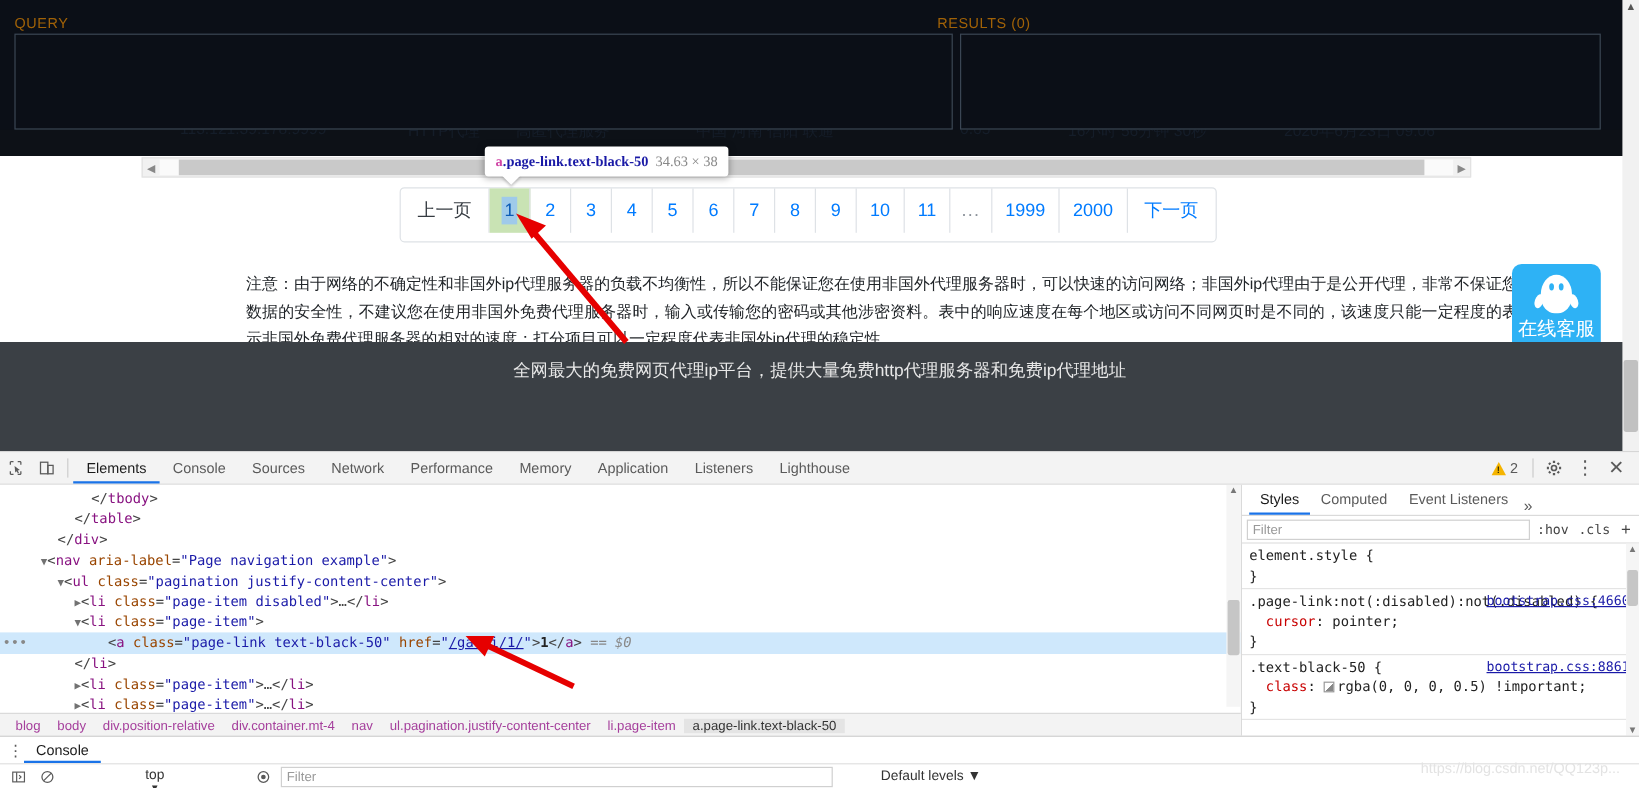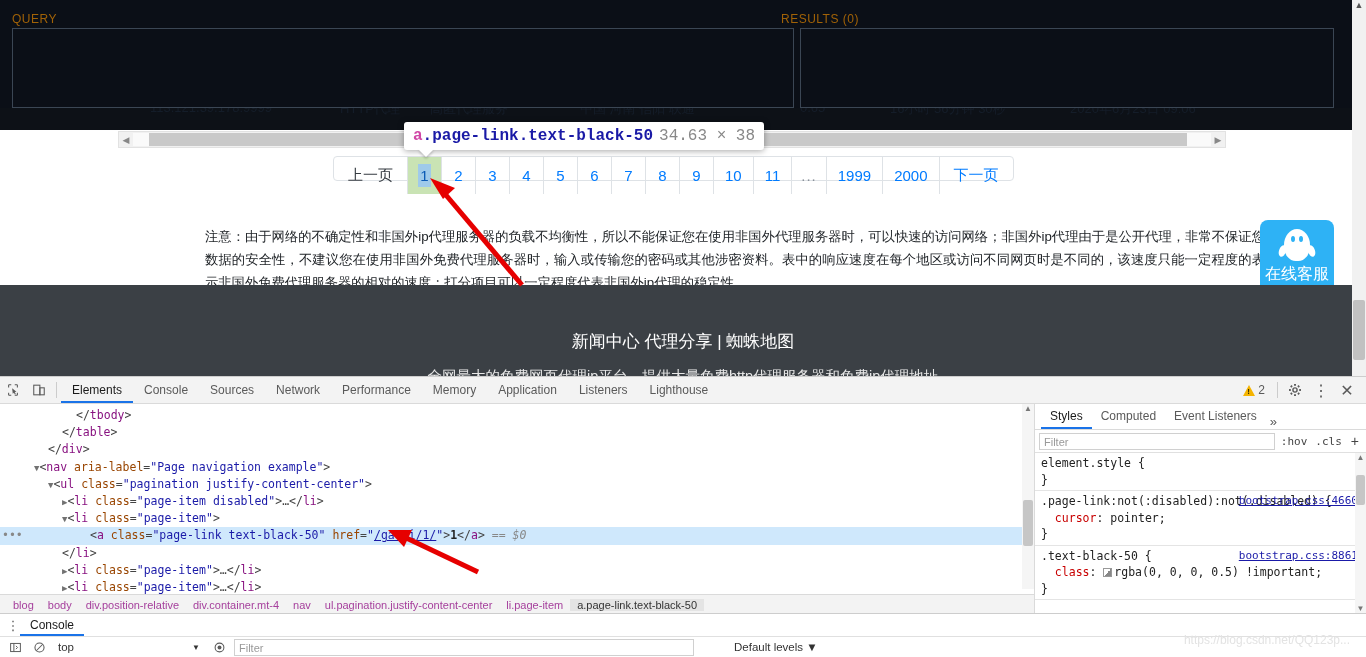--- a/index.html
+++ b/index.html
@@ -34,31 +34,31 @@
 
   
   .hscroll { position:absolute; left:118px; top:131px; width:1108px; height:17px;
              background:#f1f1f1; border:1px solid #e2e2e2; display:flex; align-items:center;}
   .hscroll .arrow { width:14px; text-align:center; font-size:9px; color:#888; }
   .hscroll .track { flex:1; height:13px; background:#fafafa; position:relative; }
   .hscroll .thumb { position:absolute; left:16px; top:0; width:1038px; height:13px; background:#c9c9c9; }
 
   
   .el-tooltip { position:absolute; left:404px; top:122px; background:#fff; border-radius:3px;
-                box-shadow:0 1px 6px rgba(0,0,0,.35); padding:5px 9px; font-size:16px;
-                font-family:Liberation Mono, monospace; white-space:nowrap; z-index:30;}
+                box-shadow:0 1px 6px rgba(0,0,0,.35); padding:5px 9px; font-size:12px;
+                font-family:Liberation Serif, serif; white-space:nowrap; z-index:30;}
   .el-tooltip .tag { color:#d046a6; font-weight:bold; }
   .el-tooltip .cls { color:#1a1aa6; font-weight:bold; }
   .el-tooltip .dims { color:#888; margin-left:6px; }
   .el-tooltip .caret { position:absolute; left:14px; bottom:-7px; width:0; height:0;
                        border-left:8px solid transparent; border-right:8px solid transparent;
                        border-top:8px solid #fff; filter:drop-shadow(0 2px 1px rgba(0,0,0,.2)); }
 
   
-  .pagination { position:absolute; left:333px; top:156px; display:flex; height:25px;
+  .pagination { position:absolute; left:333px; top:156px; display:flex; height:46px;
                 border:1px solid #dee2e6; border-radius:4px; background:#fff; z-index:10;}
   .page-item { border-right:1px solid #dee2e6; display:flex; align-items:center; justify-content:center;
                color:#007bff; font-size:15px; min-width:34px; padding:0 11px; height:37px; cursor:pointer;}
   .page-item:last-child { border-right:none; }
   .page-item.dots { color:#8a9199; letter-spacing:1px; padding:0 9px;}
   .page-item.prev { color:#343a40; padding:0 14px; }
   .page-item.next { color:#007bff; padding:0 14px; }
   
   .page-item.highlighted { background:#c9e3b4; padding:0; min-width:34px; position:relative; border-right:1px solid #dee2e6;}
   .page-item.highlighted .content-box { background:#9fcaea; color:#0c5bb5; width:13px; height:23px;
@@ -142,21 +142,21 @@
   .st-scroll .ar { text-align:center; font-size:8px; color:#777; }
 
   
   .drawer { position:absolute; left:0; bottom:0; width:1366px; height:44px; border-top:1px solid #cdcdcd; background:#fff;}
   .drawer-tabs { height:22px; display:flex; align-items:center; padding-left:6px; }
   .kebab { color:#5a5a5a; font-size:13px; width:14px; text-align:center; cursor:pointer;}
   .drawer-tab { font-size:12px; color:#1a1a1a; padding:0 10px; height:21px; line-height:21px; box-shadow:inset 0 -2px 0 #1a73e8; cursor:pointer;}
   .console-bar { height:21px; display:flex; align-items:center; border-top:1px solid #e0e0e0; gap:6px; padding:0 6px; }
   .cb-ico { width:18px; height:17px; display:flex; align-items:center; justify-content:center; color:#5a5a5a; font-size:12px; cursor:pointer;}
   .ctx-sel { width:150px; height:17px; border:1px solid transparent; display:flex; align-items:center;
-             font-size:11.5px; color:#333; justify-content:space-between; padding:0 3px; cursor:pointer;}
+             font-size:11.5px; color:#333; justify-content:space-between; padding:0 3px; cursor:pointer;flex-direction:column;}
   .c-filter { width:460px; height:17px; border:1px solid #d0d0d0; font-size:11px; color:#999; padding:0 4px; line-height:17px;}
   .levels { font-size:11.5px; color:#333; cursor:pointer; margin-left:34px;}
   .watermark { position:absolute; right:16px; bottom:10px; font-size:12px; color:#e3e3e3; }
 
   
   .arrow-svg { position:absolute; left:0; top:0; width:1366px; height:657px; pointer-events:none; z-index:40;}
 </style>
 </head>
 <body>
 
@@ -233,21 +233,20 @@
 
   <div class="kefu">
     <div class="penguin">
       <span class="eye l"></span>
         <span class="eye r"></span>
     </div>
     <div class="label">在线客服</div>
   </div>
 
   <div class="footer">
-    <div class="f-title">新闻中心 代理分享 | 蜘蛛地图</div>
     <div class="f-sub">全网最大的免费网页代理ip平台，提供大量免费http代理服务器和免费ip代理地址</div>
   </div>
 
   <div class="page-scrollbar">
     <div class="ps-up">▲</div>
     <div class="ps-thumb"></div>
   </div>
 </div>
 
 <div id="devtools">

